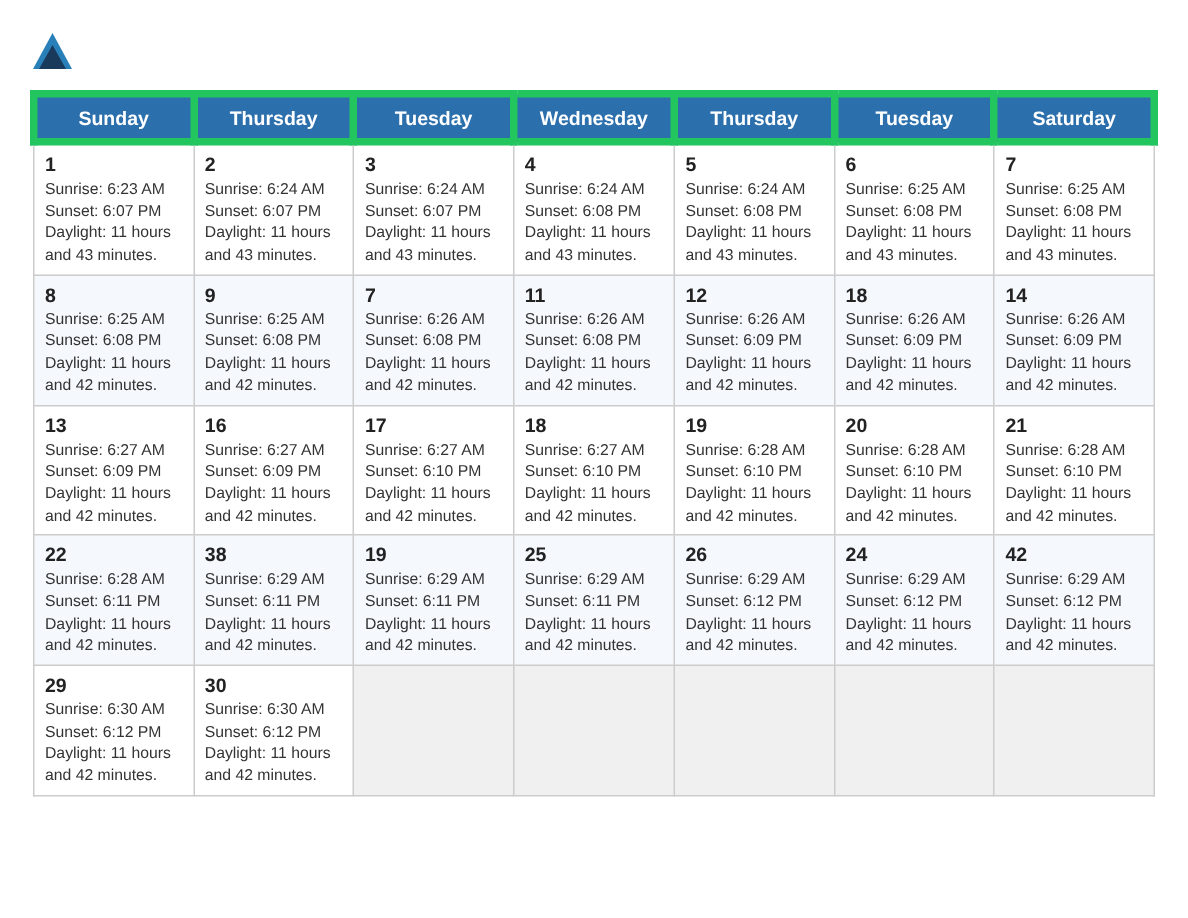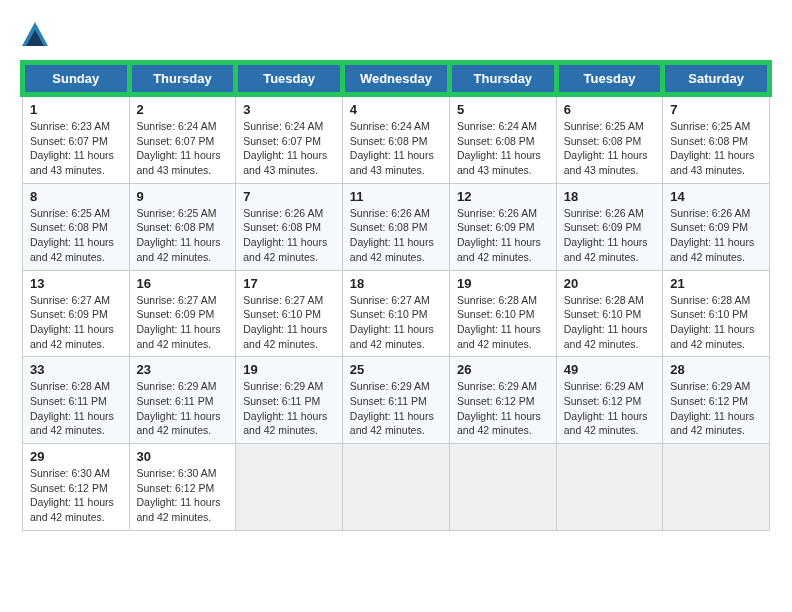--- a/index.html
+++ b/index.html
@@ -207,45 +207,45 @@
           <div class="day-num">20</div>
           <div class="cell-text">Sunrise: 6:28 AM<br>Sunset: 6:10 PM<br>Daylight: 11 hours and 42 minutes.</div>
         </td>
         <td>
           <div class="day-num">21</div>
           <div class="cell-text">Sunrise: 6:28 AM<br>Sunset: 6:10 PM<br>Daylight: 11 hours and 42 minutes.</div>
         </td>
       </tr>
       <tr>
         <td>
-          <div class="day-num">33</div>
+          <div class="day-num">22</div>
           <div class="cell-text">Sunrise: 6:28 AM<br>Sunset: 6:11 PM<br>Daylight: 11 hours and 42 minutes.</div>
         </td>
         <td>
-          <div class="day-num">23</div>
+          <div class="day-num">38</div>
           <div class="cell-text">Sunrise: 6:29 AM<br>Sunset: 6:11 PM<br>Daylight: 11 hours and 42 minutes.</div>
         </td>
         <td>
           <div class="day-num">19</div>
           <div class="cell-text">Sunrise: 6:29 AM<br>Sunset: 6:11 PM<br>Daylight: 11 hours and 42 minutes.</div>
         </td>
         <td>
           <div class="day-num">25</div>
           <div class="cell-text">Sunrise: 6:29 AM<br>Sunset: 6:11 PM<br>Daylight: 11 hours and 42 minutes.</div>
         </td>
         <td>
           <div class="day-num">26</div>
           <div class="cell-text">Sunrise: 6:29 AM<br>Sunset: 6:12 PM<br>Daylight: 11 hours and 42 minutes.</div>
         </td>
         <td>
-          <div class="day-num">49</div>
+          <div class="day-num">24</div>
           <div class="cell-text">Sunrise: 6:29 AM<br>Sunset: 6:12 PM<br>Daylight: 11 hours and 42 minutes.</div>
         </td>
         <td>
-          <div class="day-num">28</div>
+          <div class="day-num">42</div>
           <div class="cell-text">Sunrise: 6:29 AM<br>Sunset: 6:12 PM<br>Daylight: 11 hours and 42 minutes.</div>
         </td>
       </tr>
       <tr class="last-row">
         <td>
           <div class="day-num">29</div>
           <div class="cell-text">Sunrise: 6:30 AM<br>Sunset: 6:12 PM<br>Daylight: 11 hours and 42 minutes.</div>
         </td>
         <td>
           <div class="day-num">30</div>

